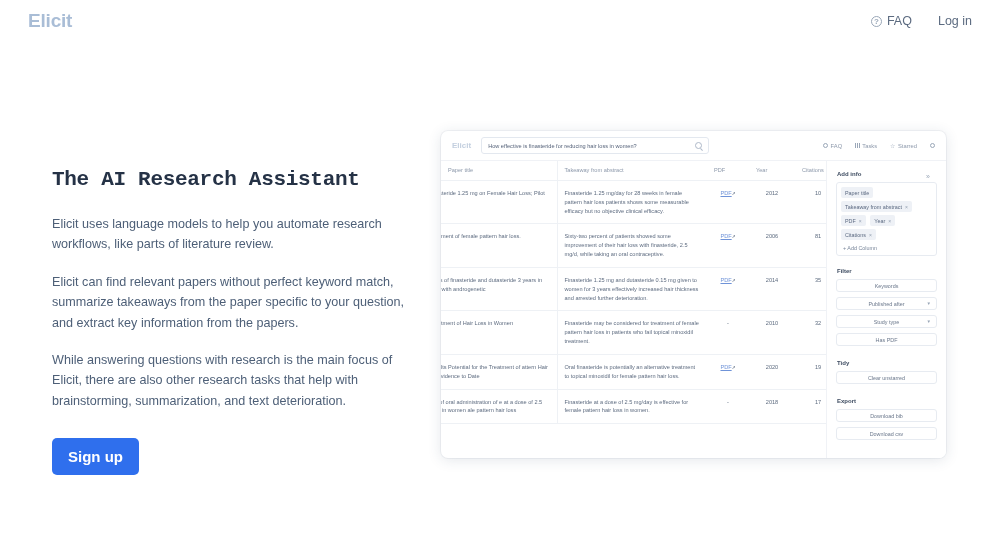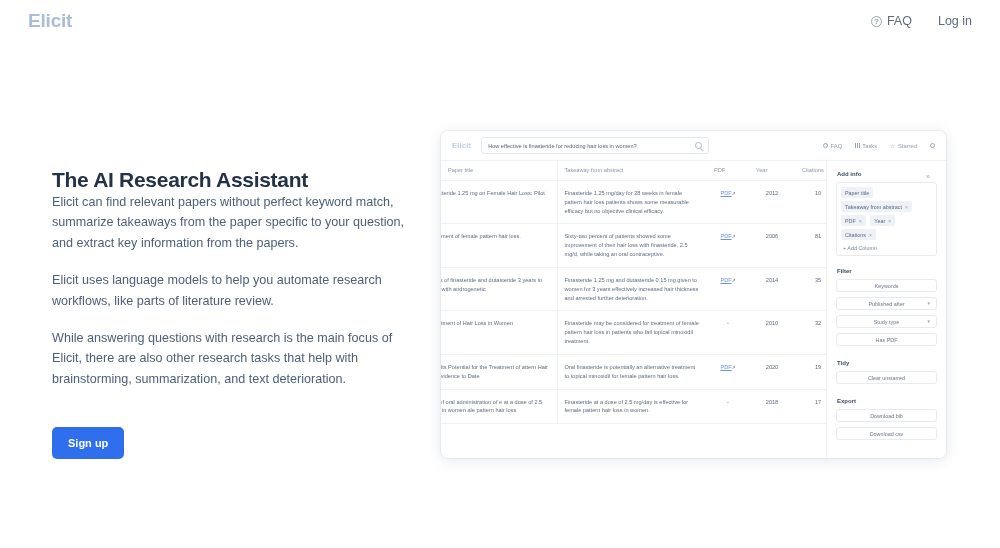--- a/index.html
+++ b/index.html
@@ -32,30 +32,30 @@
     font-size: 8px; line-height: 9px; text-align: center;
     display: inline-block; font-weight: 700;
   }
 
   
   .hero {
     position: absolute; left: 52px; top: 168px; width: 360px;
   }
   .hero h1 {
     font-size: 21px; font-weight: 700; color: #253246;
-    letter-spacing: -0.3px; 
+    letter-spacing: -0.3px; margin-bottom: 23px; font-family: Liberation Mono, monospace;
   }
   .hero p {
     font-size: 12.6px; line-height: 1.62; color: #4d5f77;
     margin-bottom: 17px;
   }
   .signup {
-    display: inline-block; margin-top: 21px;
+    display: inline-block; margin-top: 10px;
     background: #2f6fed; color: #ffffff;
-    font-size: 11px; font-weight: 600;
+    font-size: 15px; font-weight: 600;
     padding: 10px 16px; border: none; border-radius: 5px;
     cursor: pointer; font-family: inherit;
   }
 
   
   .app-panel {
     position: absolute; left: 441px; top: 131px;
     width: 505px; height: 327px;
     background: #ffffff; border-radius: 7px;
     box-shadow: 0 2px 14px rgba(40,60,90,0.13), 0 0 0 1px rgba(40,60,90,0.05);
@@ -182,22 +182,22 @@
       <span>FAQ</span>
     </a>
     <a class="hdr-link" href="#">
       <span>Log in</span>
     </a>
   </div>
 </div>
 
 <div class="hero">
   <h1>The AI Research Assistant</h1>
+  <p>Elicit uses language models to help you automate research workflows, like parts of literature review.</p>
   <p>Elicit can find relevant papers without perfect keyword match, summarize takeaways from the paper specific to your question, and extract key information from the papers.</p>
-  <p>Elicit uses language models to help you automate research workflows, like parts of literature review.</p>
   <p>While answering questions with research is the main focus of Elicit, there are also other research tasks that help with brainstorming, summarization, and text deterioration.</p>
   <button class="signup">Sign up</button>
 </div>
 
 <div class="app-panel">
 
   <div class="app-topbar">
     <div class="app-brand">Elicit</div>
     <div class="app-search">
       <span class="srch-text">How effective is finasteride for reducing hair loss in women?</span>

